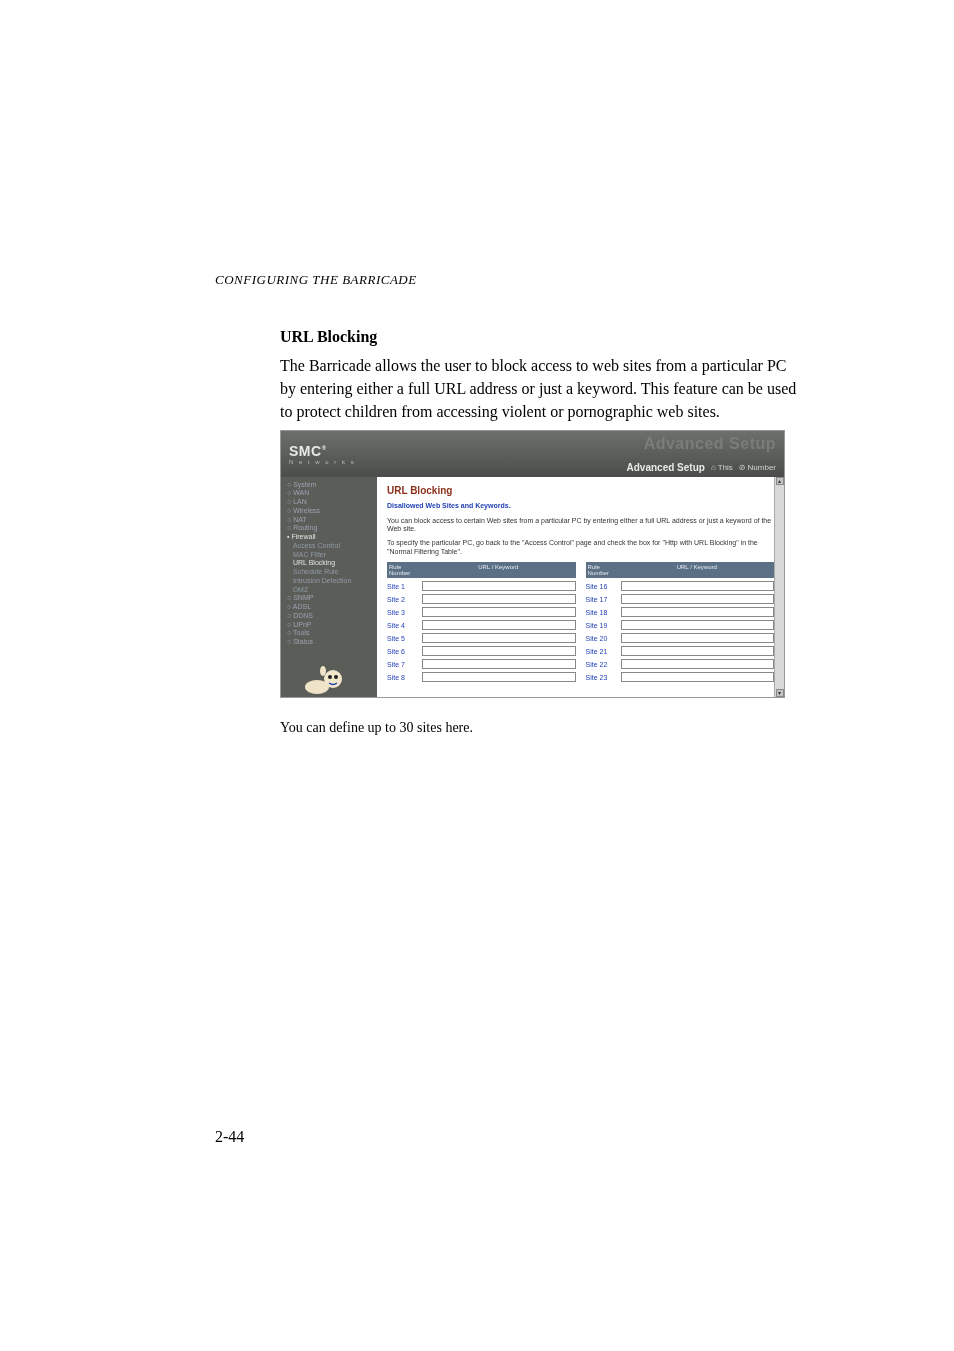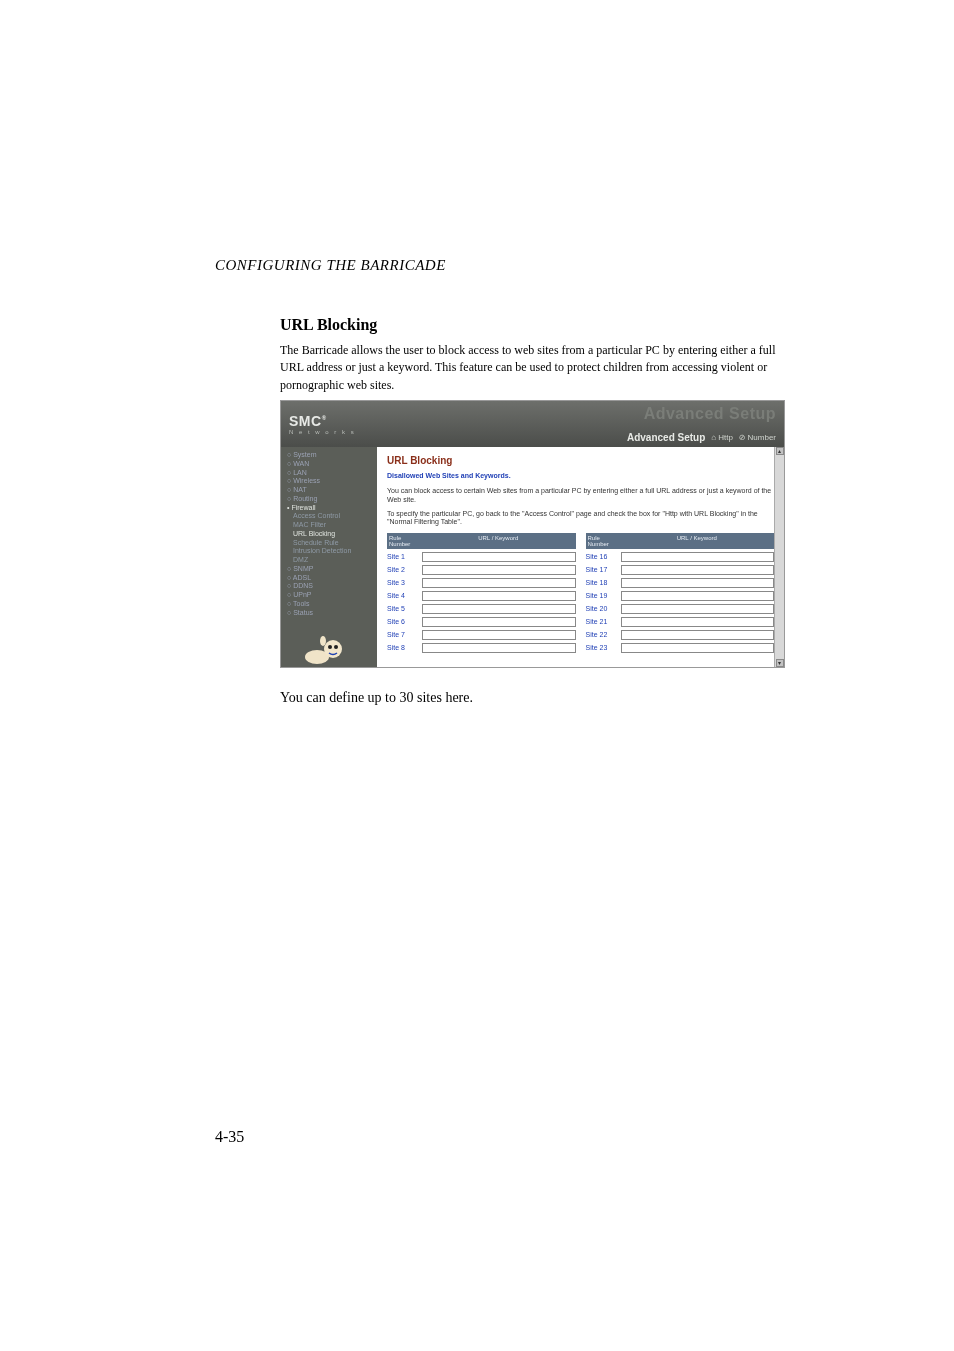--- a/index.html
+++ b/index.html
@@ -6,40 +6,40 @@
     body {
       font-family: Georgia, 'Times New Roman', serif;
       background: #fff;
       width: 954px;
       height: 1351px;
       position: relative;
       color: #000;
     }
     .page-header {
       position: absolute;
-      top: 257px;
+      top: 272px;
       left: 215px;
       font-style: italic;
       font-variant: small-caps;
-      font-size: 15px;
+      font-size: 13px;
       letter-spacing: 0.5px;
     }
     .content {
       position: absolute;
-      top: 316px;
+      top: 328px;
       left: 280px;
       width: 520px;
     }
     .section-title {
       font-size: 16px;
       font-weight: bold;
       margin-bottom: 8px;
     }
     .body-text {
-      font-size: 12px;
+      font-size: 16px;
       line-height: 1.45;
       margin-bottom: 6px;
     }
     .screenshot {
       width: 505px;
       margin-top: 0px;
       border: 1px solid #999;
       font-family: Arial, Helvetica, sans-serif;
       background: #fff;
       position: relative;
@@ -117,21 +117,21 @@
     <div class="scr-top">
       <div>
         <div class="scr-logo-main"><span>SMC</span><sup style="font-size:6px;">®</sup></div>
         <div class="scr-logo-net">N e t w o r k s</div>
       </div>
       <div class="scr-adv-gh">Advanced Setup</div>
       <div class="scr-top-right">
         <span class="scr-adv">Advanced Setup</span>
         <span class="scr-home">
             <span>⌂</span>
-            <span>Http</span>
+            <span>This</span>
           </span>
         <span class="scr-home">
             <span>⊘</span>
             <span>Number</span>
           </span>
       </div>
     </div>
     <div class="scr-body">
       <div class="scr-sidebar">
         <div class="sb top">○ <span>System</span></div>
@@ -251,13 +251,13 @@
           <div class="arrow">▴</div>
           <div class="arrow">▾</div>
         </div>
       </div>
     </div>
   </div>
 
   <div class="note-text body-text">You can define up to 30 sites here.</div>
 </div>
 
-<div class="page-number">4-35</div>
+<div class="page-number">2-44</div>
 
 </body></html>

